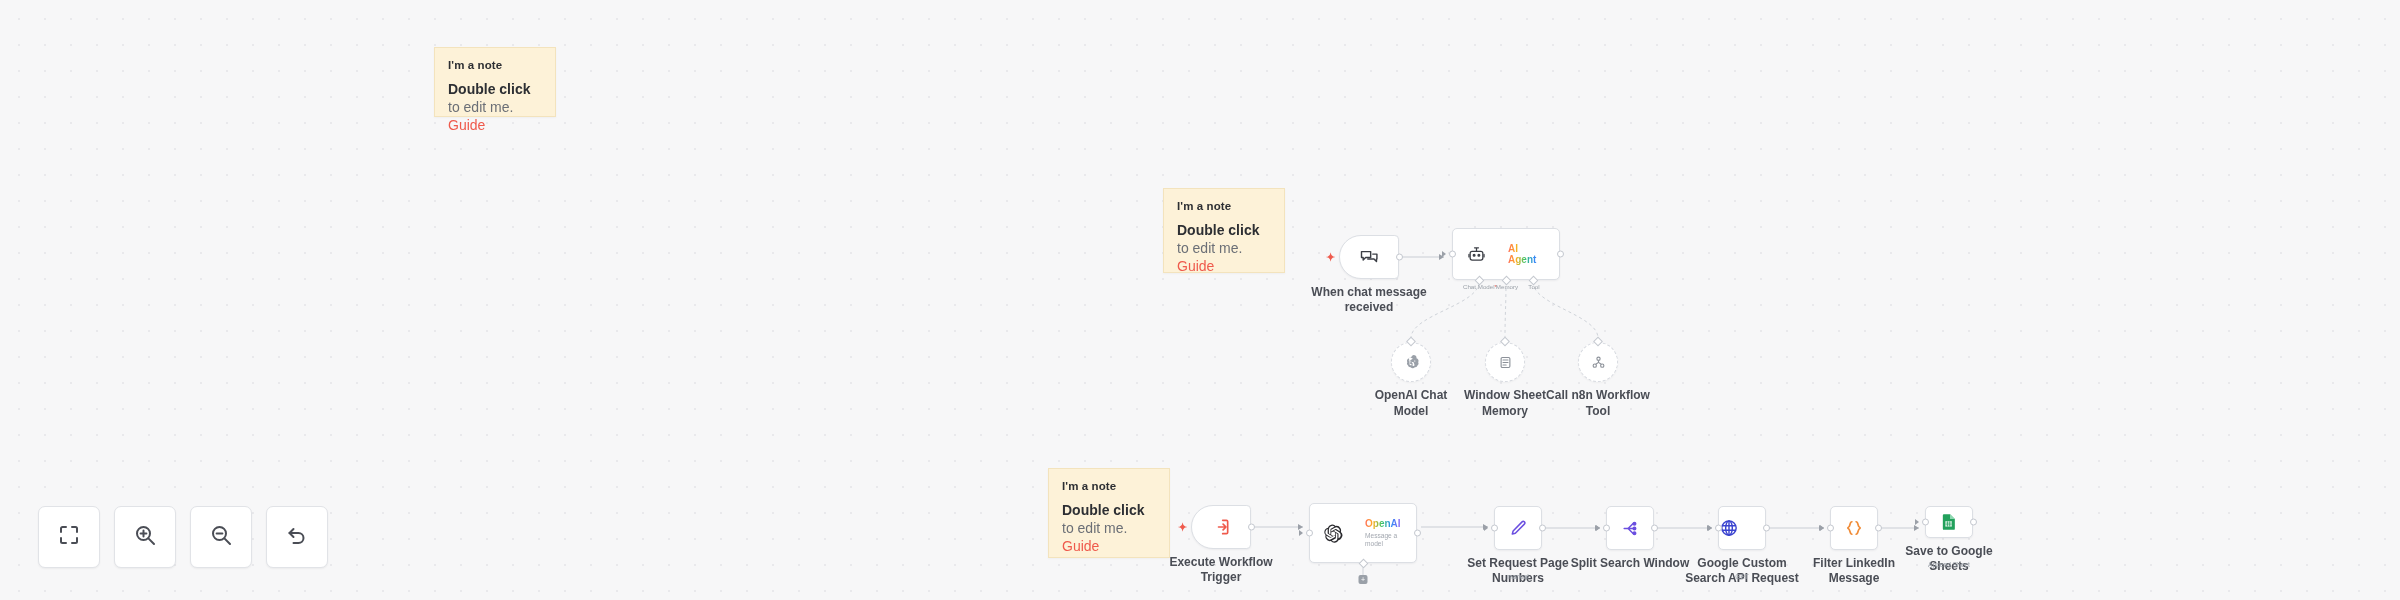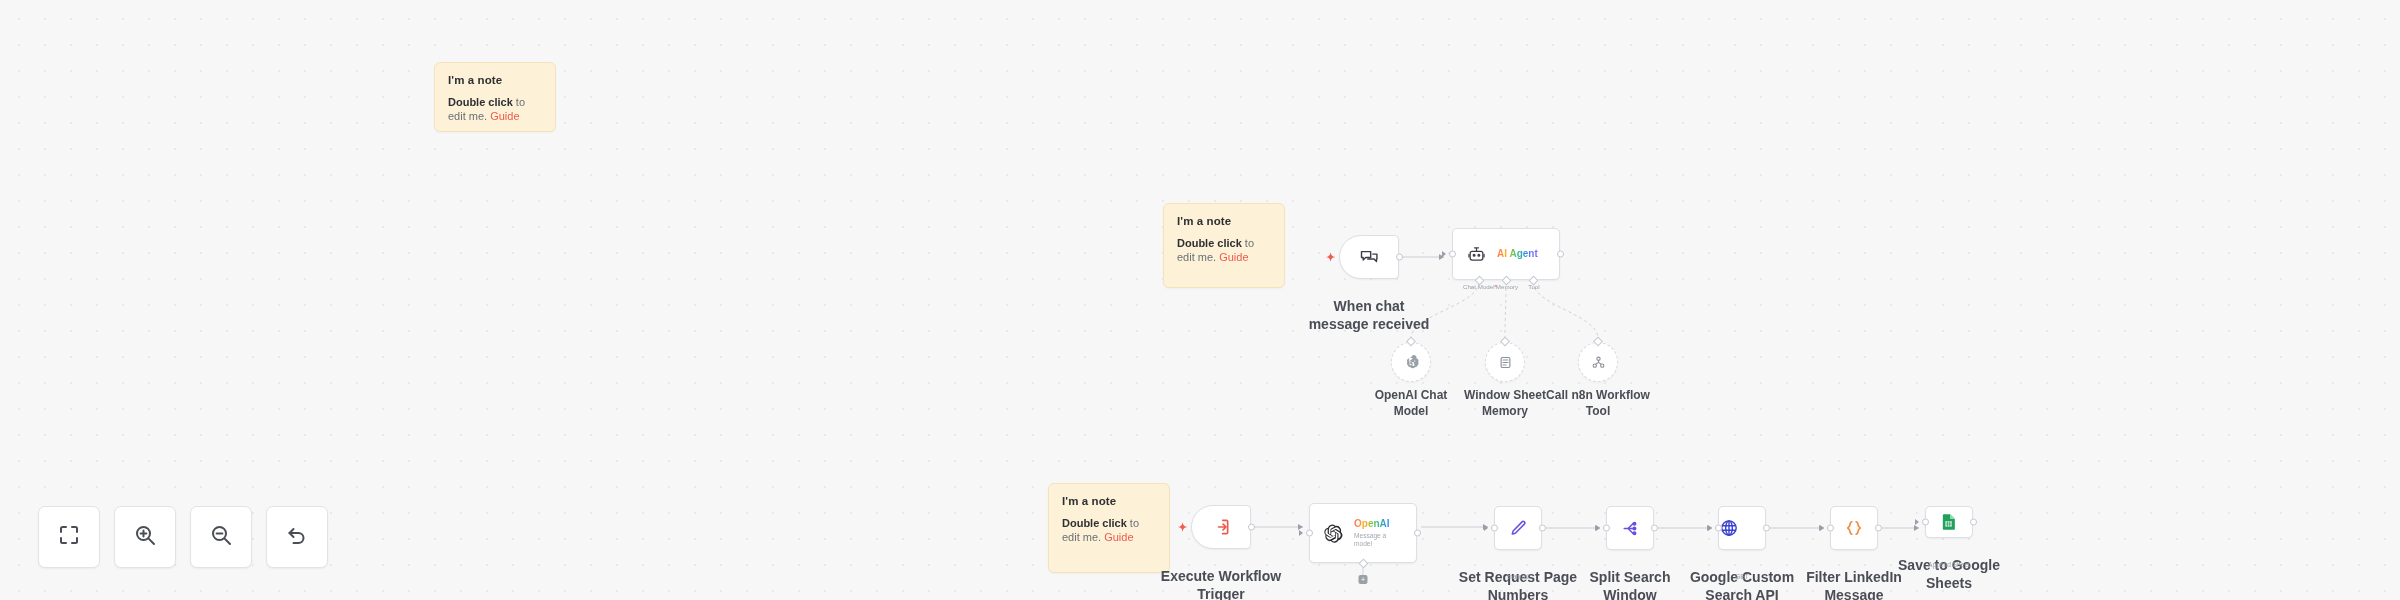--- a/index.html
+++ b/index.html
@@ -20,35 +20,34 @@
       radial-gradient(circle, #e9e9ec 1px, transparent 1.2px);
     background-size: 26px 26px;
     background-position: 6px 6px;
   }
 
   
   .sticky {
     position: absolute;
     background: #fdf2d8;
     border: 1px solid #f3e3bd;
-    border-radius: 6px;
+    border-radius: 0;
     padding: 11px 13px;
     box-shadow: 0 1px 2px rgba(0,0,0,0.035);
-    margin-top: 15px;
   }
   .sticky-title {
     font-size: 11.5px;
     font-weight: bold;
     color: #2d2f33;
     line-height: 1.2;
     margin-bottom: 7px;
     letter-spacing: .1px;
   }
   .sticky-sub {
-    font-size: 11px;
+    font-size: 14px;
     color: #6b6f76;
     line-height: 1.3;
   }
   .sticky-sub b { color: #2d2f33; font-weight: bold; }
   .sticky-sub a { color: #ef5a4c; text-decoration: none; }
 
   
   .node {
     position: absolute;
     background: #ffffff;
@@ -60,24 +59,24 @@
   }
   .node-trigger {
     border-top-left-radius: 26px;
     border-bottom-left-radius: 26px;
   }
   .node-label {
     position: absolute;
     top: 100%;
     left: 50%;
     transform: translateX(-50%);
-    margin-top: 20px;
+    margin-top: 7px;
     width: 130px;
     text-align: center;
-    font-size: 14px;
+    font-size: 12px;
     font-weight: bold;
     color: #4a4d55;
     line-height: 1.28;
     white-space: normal;
   }
   .node-sublabel {
     position: absolute;
     top: 100%;
     left: 50%;
     transform: translateX(-50%);
@@ -86,21 +85,21 @@
     text-align: center;
     font-size: 6.6px;
     color: #9aa0a8;
     line-height: 1.2;
   }
 
   .node-icon { display: flex; align-items: center; justify-content: center; }
 
   .node-wide {
     padding: 0 14px;
-    gap: 11px;
+    gap: 22px;
   }
   .node-title-row { display: flex; flex-direction: column; justify-content: center; }
   .node-title {
     font-size: 10px;
     font-weight: bold;
     color: #3b3e45;
     line-height: 1.15;
   }
   .node-title.rainbow {
     background: linear-gradient(90deg,#ff6d5a 0%,#ffb020 22%,#3ac569 46%,#2f8df5 70%,#9a5cf5 100%);

